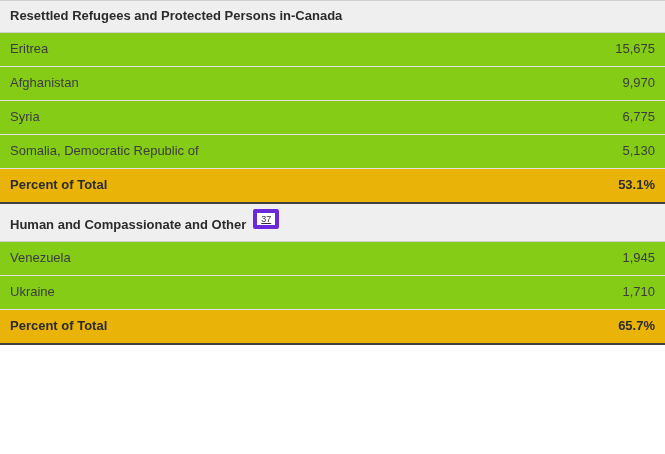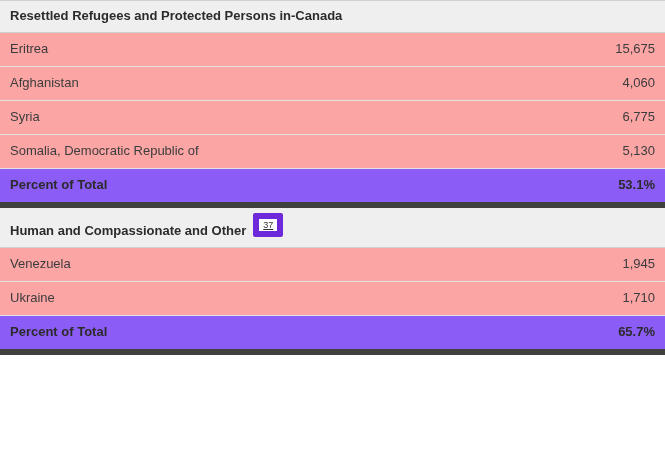--- a/index.html
+++ b/index.html
@@ -34,49 +34,49 @@
     background: #efefef;
     font-weight: bold;
     color: #2b2b2b;
     border-top: 1px solid #d0d0d0;
     border-bottom: 1px solid #d0d0d0;
     padding: 7px 10px 8px 10px;
     font-size: 13px;
     line-height: 16px;
   }
   tr.data-row td {
-    background: #fca5a5;
+    background: #84cc16;
     border-bottom: 1px solid #e2e2e2;
     padding: 8px 10px 9px 10px;
     font-size: 13px;
     color: #3c3c3c;
     line-height: 16px;
     vertical-align: middle;
   }
   tr.total-row td {
-    background: #8b5cf6;
-    border-bottom: 6px solid #404040;
+    background: #eab308;
+    border-bottom: 2px solid #404040;
     padding: 8px 10px 9px 10px;
     font-size: 13px;
     font-weight: bold;
     color: #2b2b2b;
     line-height: 16px;
     vertical-align: middle;
   }
   td.label-cell { text-align: left; }
   td.value-cell { text-align: right; }
 
   .footnote-ref {
     display: inline-block;
     vertical-align: super;
     font-size: 9px;
     font-weight: normal;
     color: #333333;
     background: #ffffff;
-    border: 6px solid #6d28d9;
+    border: 4px solid #6d28d9;
     border-radius: 2px;
     padding: 1px 4px 1px 4px;
     margin-left: 7px;
     text-decoration: underline;
     line-height: 10px;
     position: relative;
     top: -2px;
   }
 </style>
 </head>
@@ -96,21 +96,21 @@
           <span>Resettled Refugees and Protected Persons in-Canada</span>
         </td>
       </tr>
 
       <tr class="data-row">
         <td class="label-cell">Eritrea</td>
         <td class="value-cell">15,675</td>
       </tr>
       <tr class="data-row">
         <td class="label-cell">Afghanistan</td>
-        <td class="value-cell">4,060</td>
+        <td class="value-cell">9,970</td>
       </tr>
       <tr class="data-row">
         <td class="label-cell">Syria</td>
         <td class="value-cell">6,775</td>
       </tr>
       <tr class="data-row">
         <td class="label-cell">Somalia, Democratic Republic of</td>
         <td class="value-cell">5,130</td>
       </tr>
 

